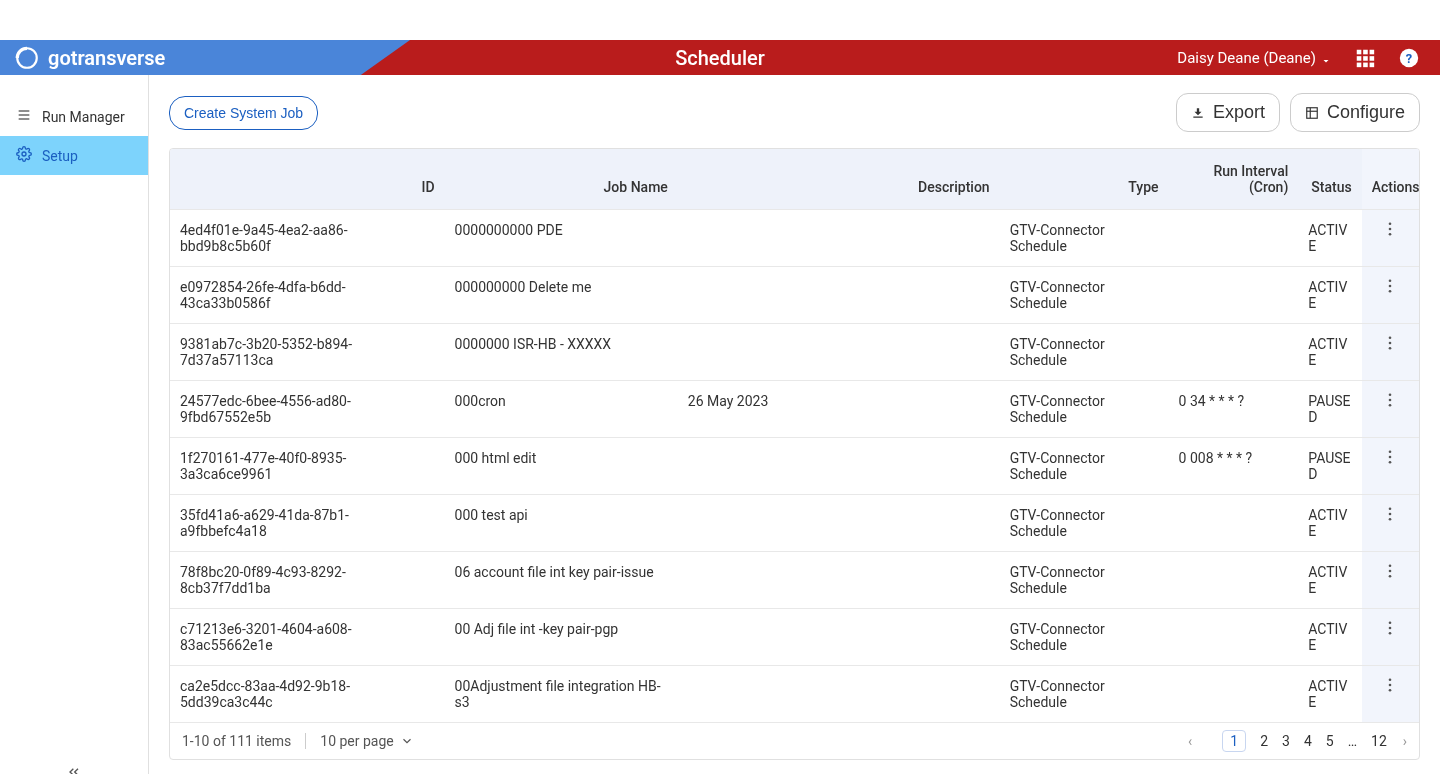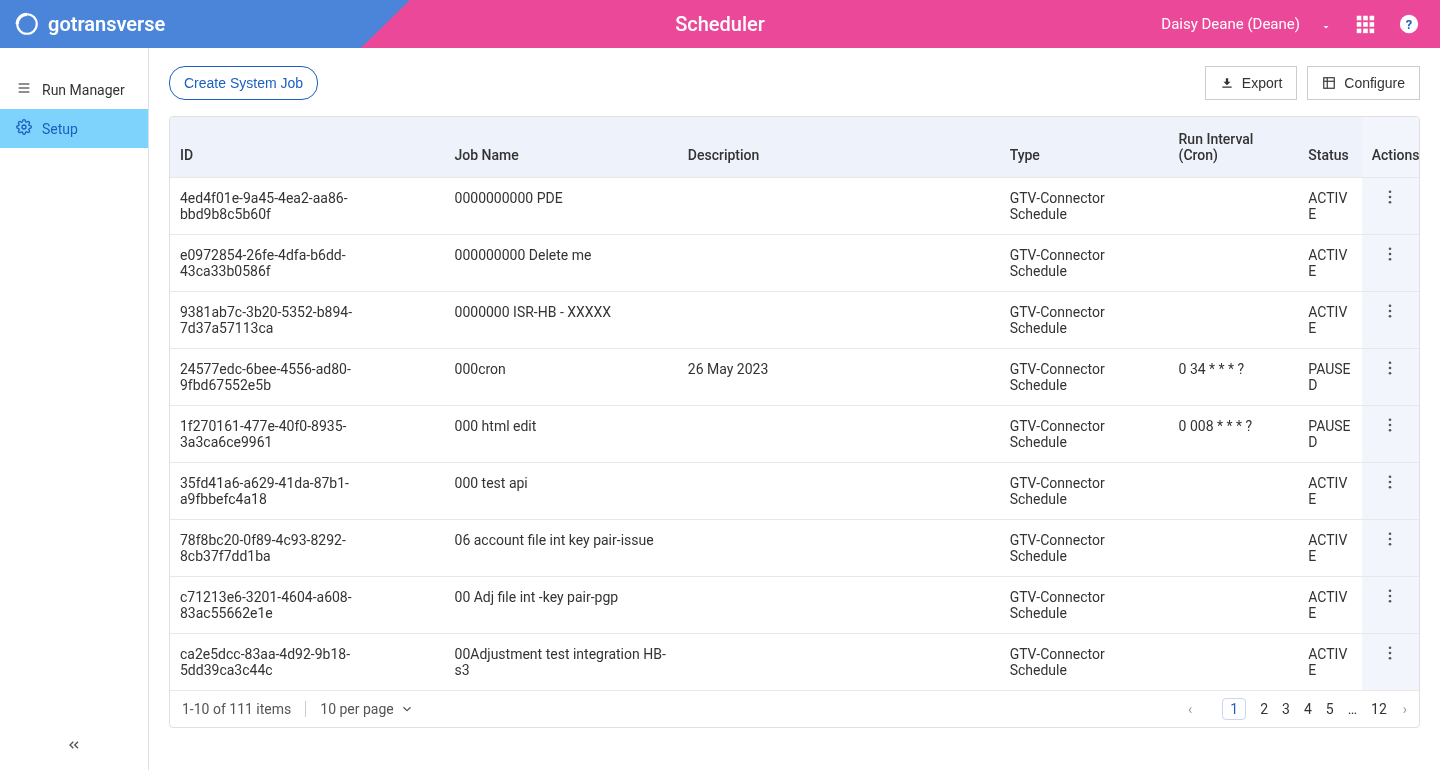--- a/index.html
+++ b/index.html
@@ -1,44 +1,44 @@
 <!DOCTYPE html>
 <html><head>
 <meta charset="utf-8">
 <style>
 * { box-sizing: border-box; margin: 0; padding: 0; }
 body { font-family: -apple-system, BlinkMacSystemFont, 'Segoe UI', Roboto, Arial, sans-serif; font-size: 14px; color: #333; background: #fff; }
 
-.topbar { height: 48px; background: #ec4899; display: flex; align-items: center; color: #fff; position: relative; }
+.topbar { height: 35px; background: #b91c1c; display: flex; align-items: center; color: #fff; position: relative; margin-top: 40px; }
 .topbar-left { display:flex; align-items:center; padding-left:14px; height:100%; position:relative; z-index:2; }
 .topbar-logo { display:flex; align-items:center; gap:8px; font-size:20px; font-weight:600; }
 .topbar-title { position:absolute; left:50%; transform:translateX(-50%); font-size:20px; font-weight:500;text-align:center; }
 .topbar-right { margin-left:auto; display:flex; align-items:center; gap:22px; padding-right:20px; }
-.topbar-user { display:flex; align-items:flex-end; gap:20px; cursor:pointer; font-size:15px; }
+.topbar-user { display:flex; align-items:flex-end; gap:4px; cursor:pointer; font-size:15px; }
 .topbar-icon { cursor:pointer; display:flex; align-items:center; justify-content:center; }
 .topbar-diag { position:absolute; top:0; left:0; width:410px; height:100%; background:#4a85d9; clip-path: polygon(0 0, 100% 0, 88% 100%, 0 100%); z-index:1; }
 
 .layout { display:flex; height: 722px; }
 .sidebar { width:149px; border-right:1px solid #e0e0e0; padding-top:22px; position:relative; flex-shrink:0; }
 .sidebar-item { display:flex; align-items:center; gap:10px; padding:10px 16px; cursor:pointer; color:#333; font-size:14px; }
 .sidebar-item.active { background:#7dd3fc; color:#1b5fc1; }
 .sidebar-item.active .side-icon { color:#1b5fc1; }
 .side-icon { color:#555; }
 .sidebar-collapse { position:absolute; bottom:14px; left:50%; transform:translateX(-50%); cursor:pointer; color:#555; }
 
 .main { flex:1; padding:18px 20px 0 20px; background:#fff; overflow:hidden; }
 .toolbar { display:flex; align-items:center; margin-bottom:16px; }
 .btn-outline-primary { border:1px solid #1b5fc1; color:#1b5fc1; background:#fff; padding:8px 14px; border-radius:16px; cursor:pointer; font-size:14px; }
-.btn-outline { border:1px solid #ccc; color:#333; background:#fff; padding:8px 14px; border-radius:0; cursor:pointer; font-size:14px; display:flex; align-items:center; gap:8px; }
+.btn-outline { border:1px solid #ccc; color:#333; background:#fff; padding:8px 14px; border-radius:12px; cursor:pointer; font-size:18px; display:flex; align-items:center; gap:8px; }
 .toolbar-right { margin-left:auto; display:flex; gap:10px; }
 
 .table-wrap { border:1px solid #e0e0e0; border-radius:4px; overflow:hidden; }
 table { width:100%; border-collapse:collapse; table-layout:fixed; }
 thead { background:#eef2fa; }
-th { text-align:left; padding:14px 10px; font-weight:500; color:#333; font-size:14px; vertical-align:bottom; }
+th { text-align:right; padding:14px 10px; font-weight:500; color:#333; font-size:14px; vertical-align:bottom; }
 tbody td { padding:12px 10px; border-top:1px solid #e8e8e8; vertical-align:top; color:#333; font-size:14px; word-wrap:break-word; }
 td.actions-cell, th.actions-head { background:#f2f5fc; text-align:center; }
 .kebab { cursor:pointer; color:#555; }
 
 .table-footer { display:flex; align-items:center; padding:10px 12px; border-top:1px solid #e8e8e8; color:#555; font-size:14px; }
 .footer-sep { width:1px; height:16px; background:#ccc; margin:0 14px; }
 .per-page { display:flex; align-items:center; gap:6px; cursor:pointer; }
 .pagination { margin-left:auto; display:flex; align-items:center; gap:16px; }
 .page-link { cursor:pointer; color:#333; }
 .page-link.active { color:#1b5fc1; border:1px solid #c8d6f0; border-radius:4px; padding:2px 7px; }
@@ -268,21 +268,21 @@
               <td></td>
               <td>ACTIVE</td>
               <td class="actions-cell"><span class="kebab"><svg width="4" height="14" viewBox="0 0 4 16" fill="currentColor">
                     <circle cx="2" cy="2" r="1.5"></circle>
                     <circle cx="2" cy="8" r="1.5"></circle>
                     <circle cx="2" cy="14" r="1.5"></circle>
                   </svg></span></td>
             </tr>
             <tr>
               <td>ca2e5dcc-83aa-4d92-9b18-5dd39ca3c44c</td>
-              <td>00Adjustment test integration HB-s3</td>
+              <td>00Adjustment file integration HB-s3</td>
               <td></td>
               <td>GTV-Connector Schedule</td>
               <td></td>
               <td>ACTIVE</td>
               <td class="actions-cell"><span class="kebab"><svg width="4" height="14" viewBox="0 0 4 16" fill="currentColor">
                     <circle cx="2" cy="2" r="1.5"></circle>
                     <circle cx="2" cy="8" r="1.5"></circle>
                     <circle cx="2" cy="14" r="1.5"></circle>
                   </svg></span></td>
             </tr>

